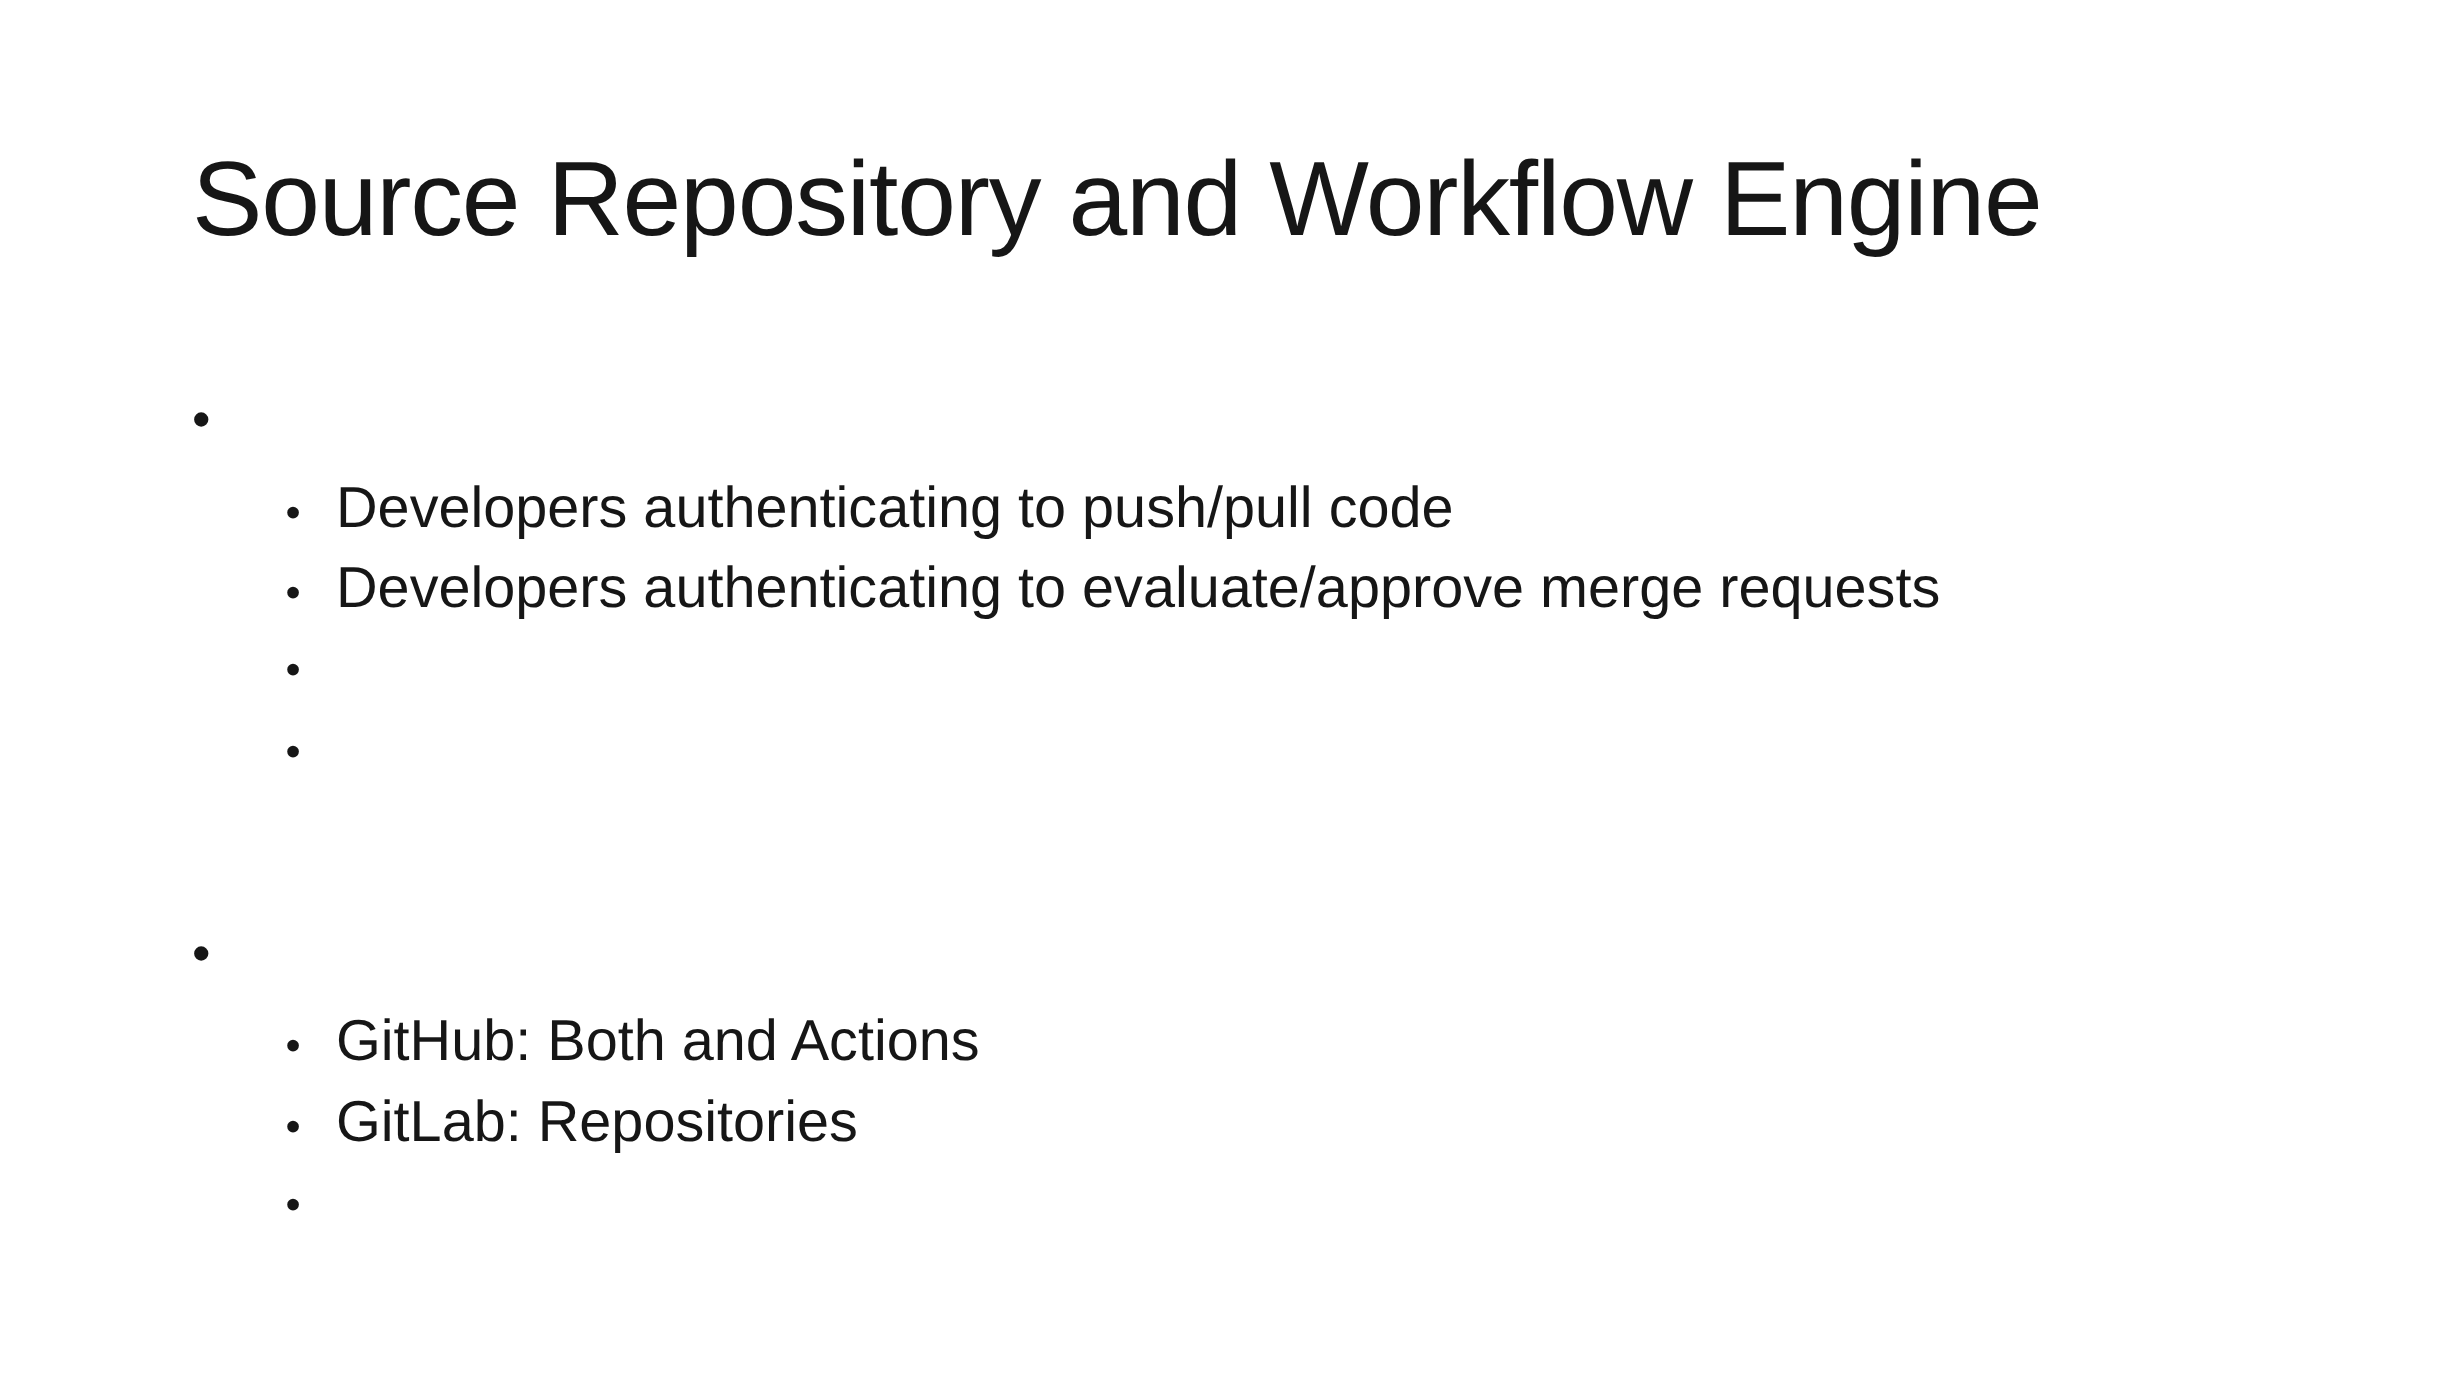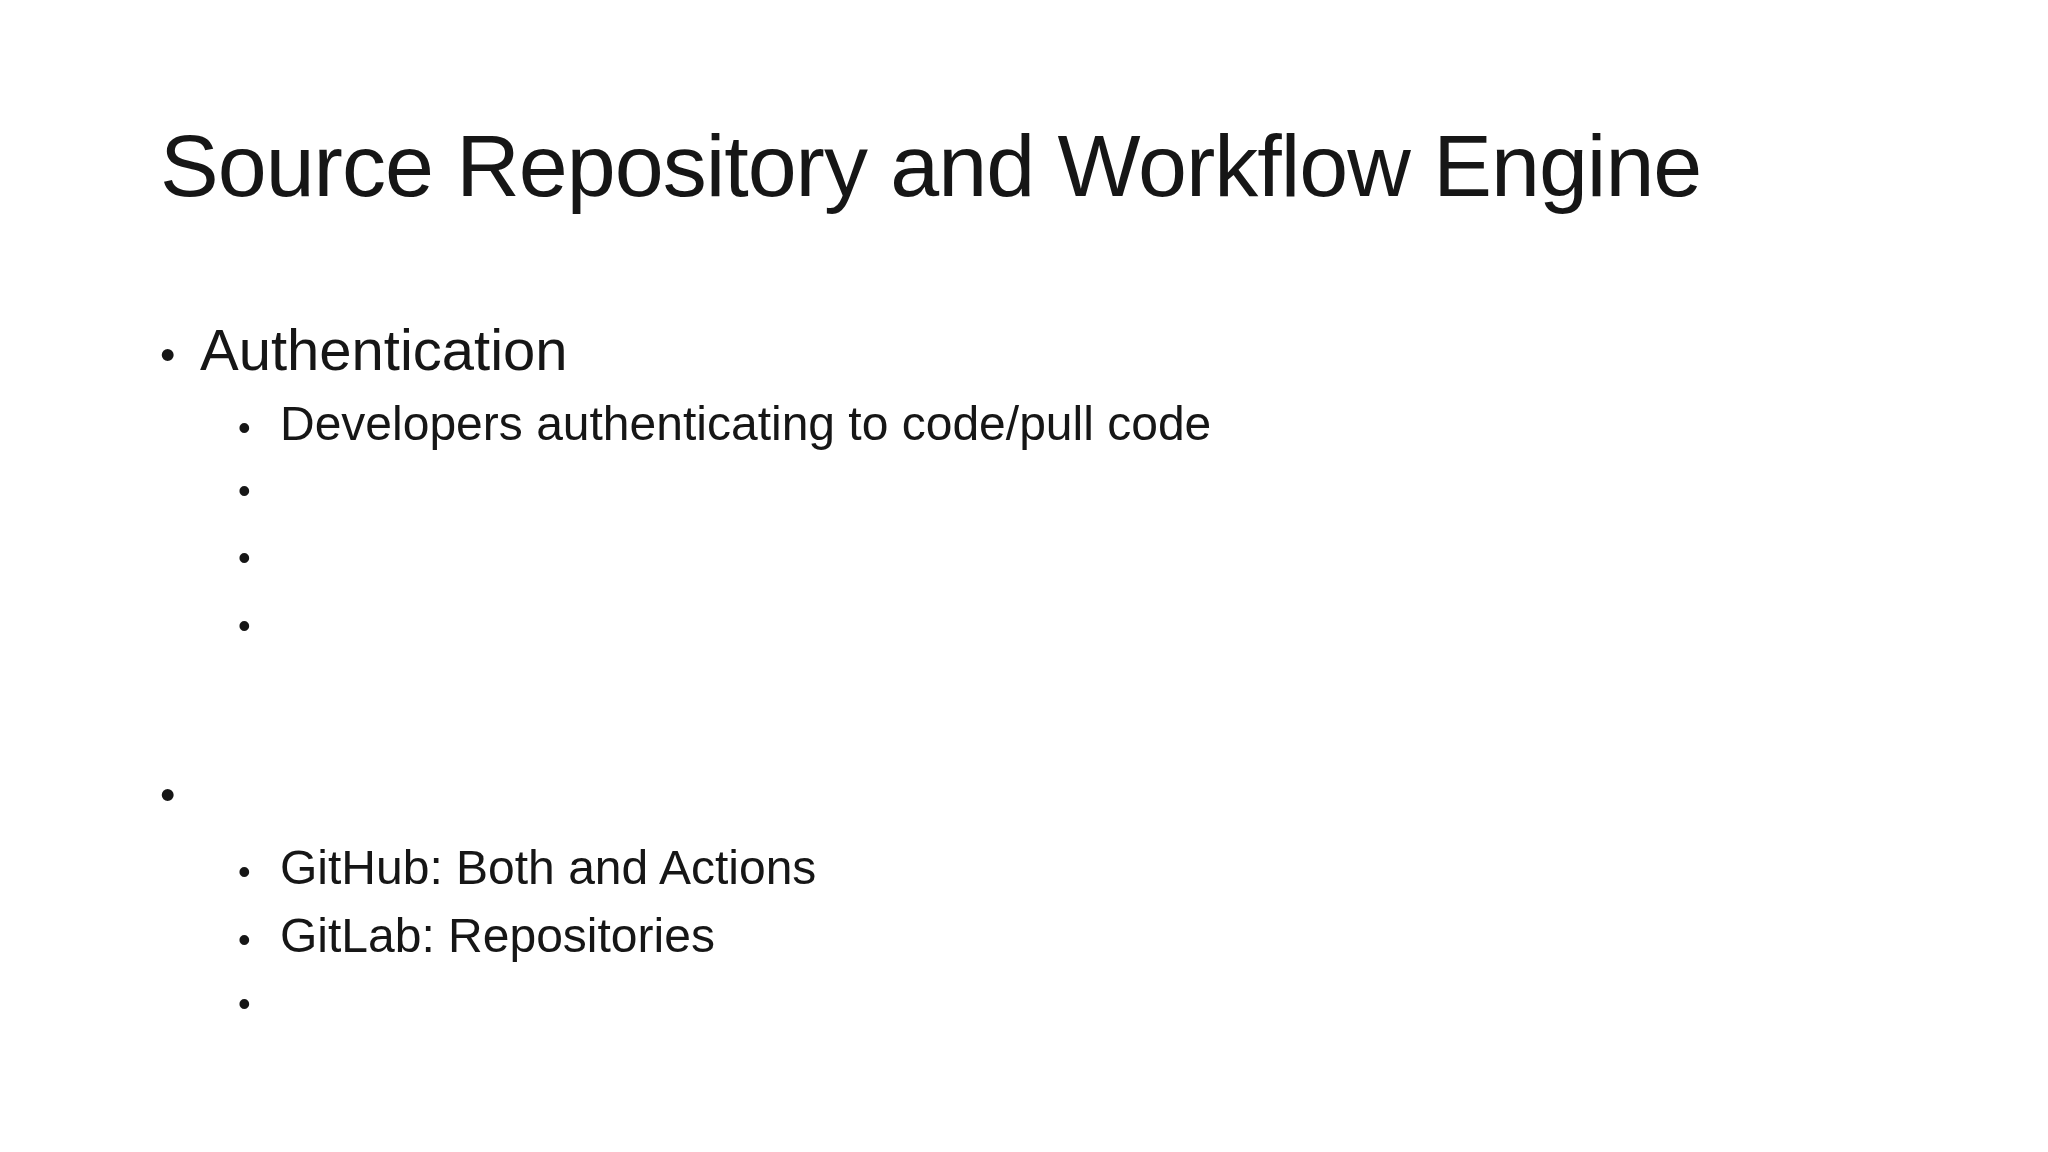--- a/index.html
+++ b/index.html
@@ -70,30 +70,30 @@
 </style>
 </head>
 <body>
 
 <div class="slide">
 
   <h1 class="title">Source Repository and Workflow Engine</h1>
 
   <div class="row l1 r-auth">
     <span class="bullet">•</span>
-    <span>Authentication</span>
   </div>
 
   <div class="row l2 r-a1">
     <span class="bullet">•</span>
-    <span>Developers authenticating to code/pull code</span>
+    <span>Developers authenticating to push/pull code</span>
   </div>
 
   <div class="row l2 r-a2">
     <span class="bullet">•</span>
+    <span>Developers authenticating to evaluate/approve merge requests</span>
   </div>
 
   <div class="row l2 r-a3">
     <span class="bullet">•</span>
   </div>
 
   <div class="row l2 r-a4">
     <span class="bullet">•</span>
   </div>
 

